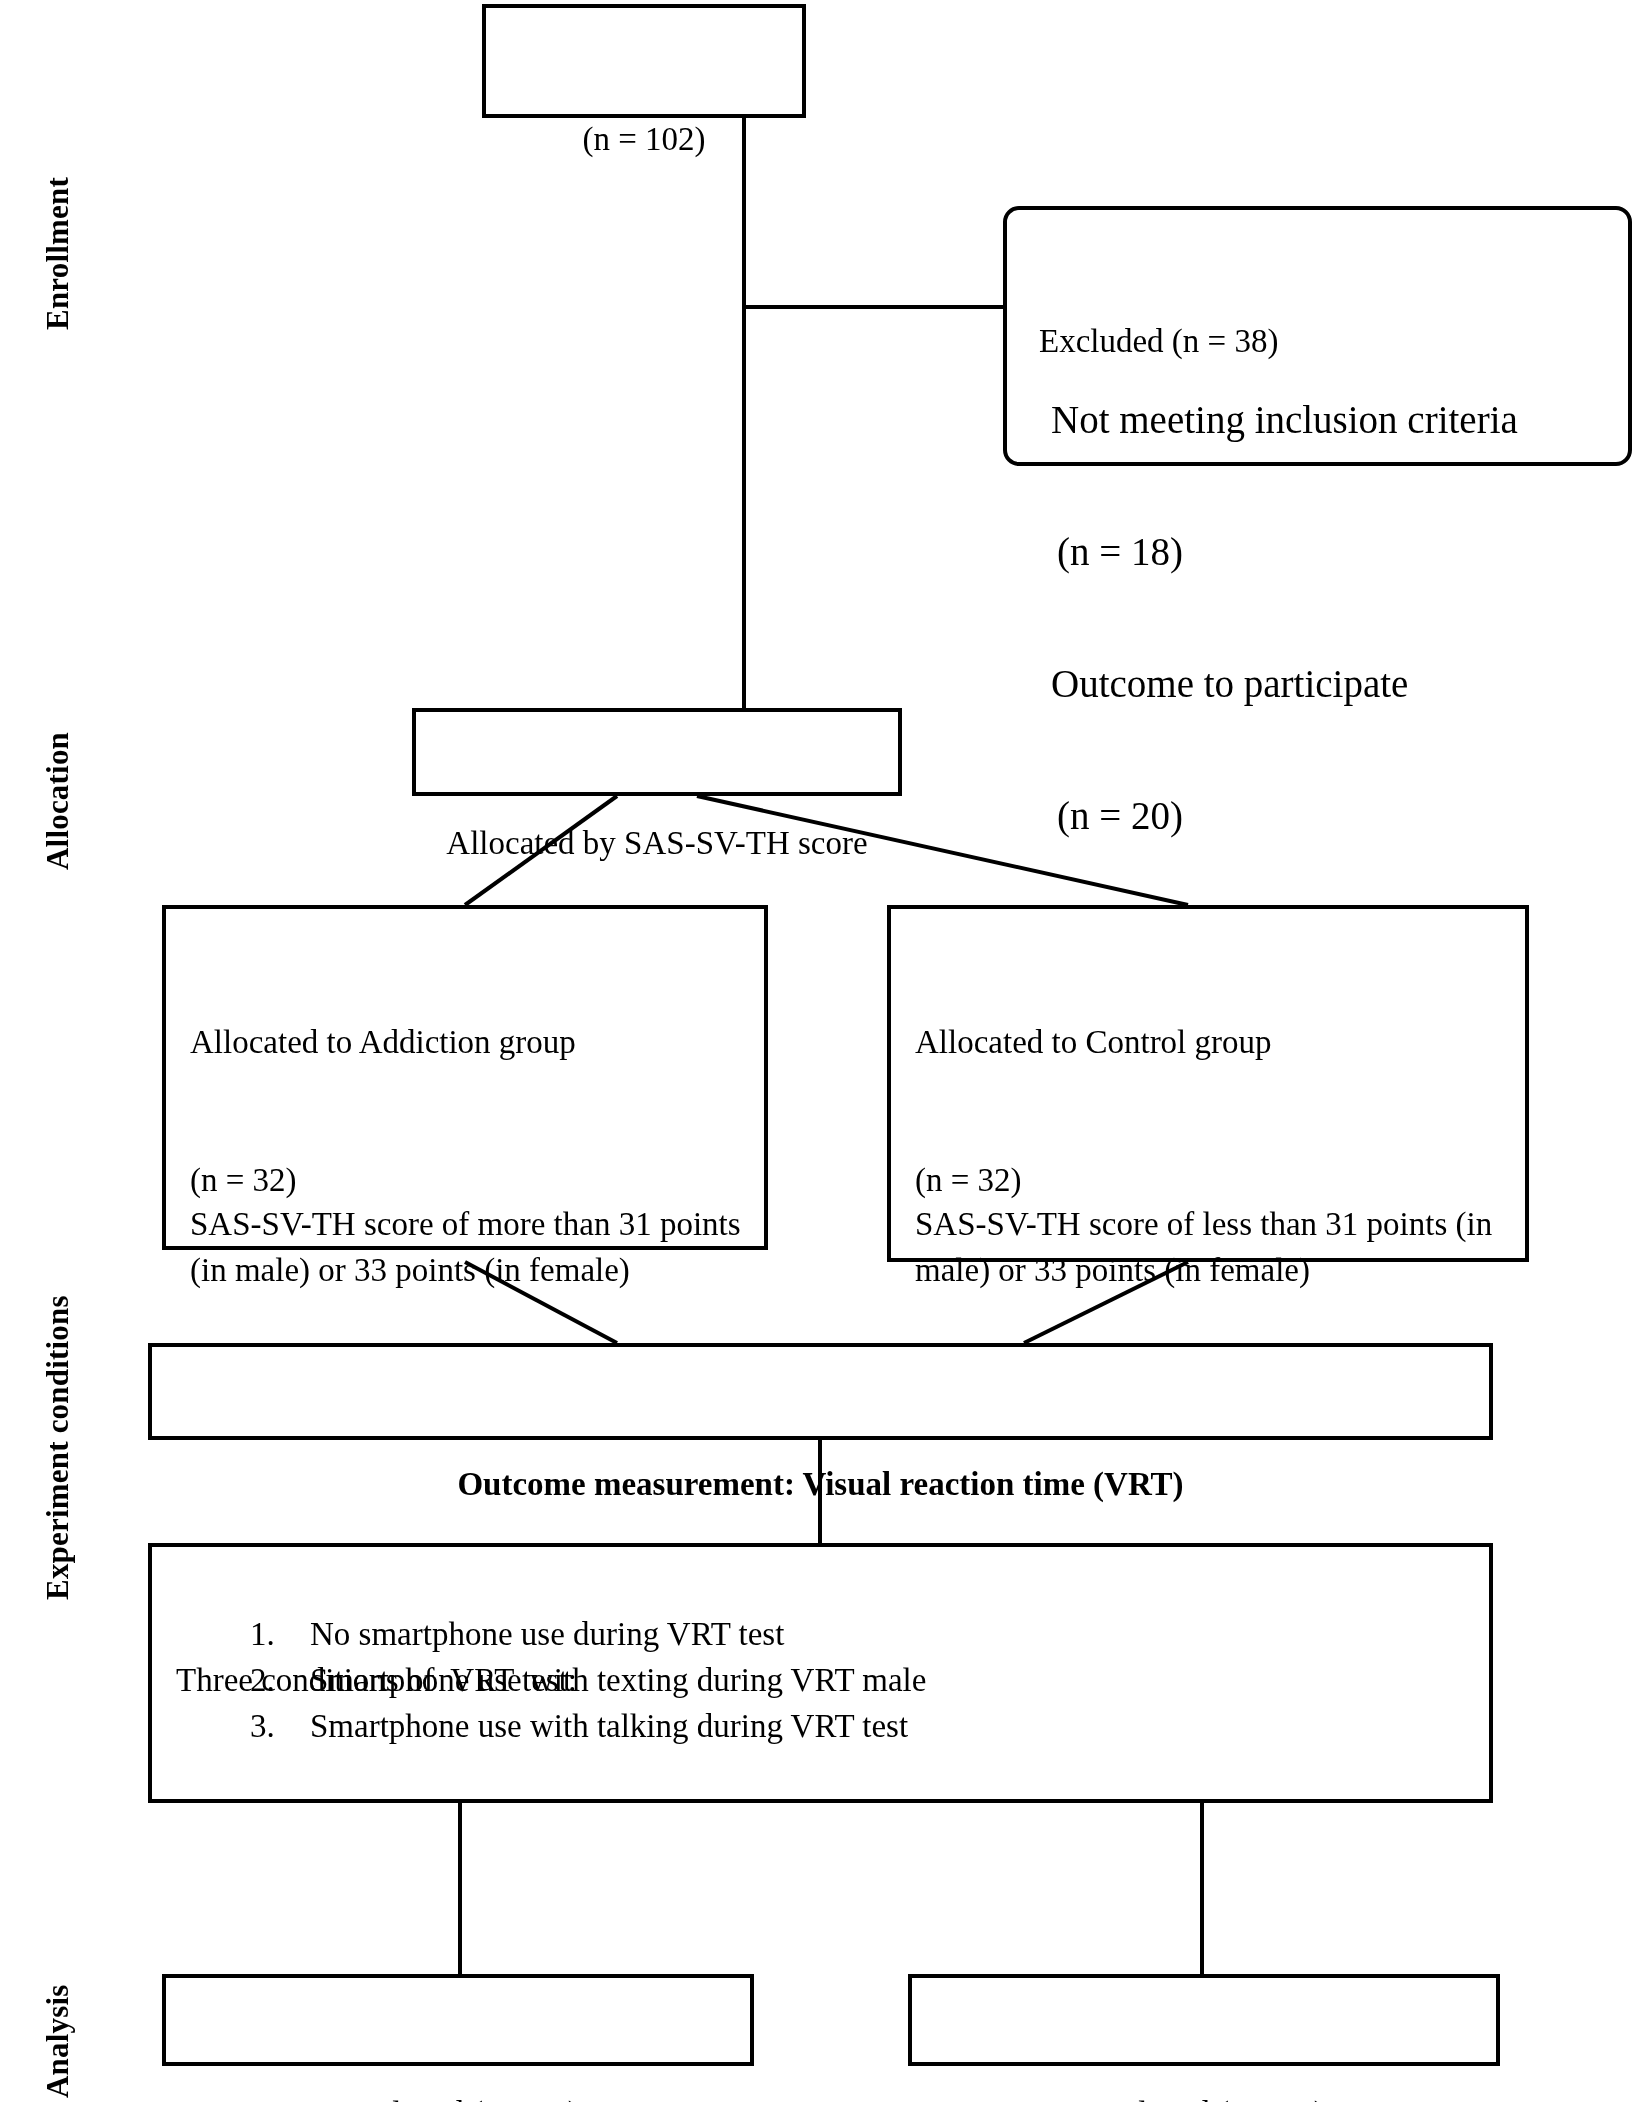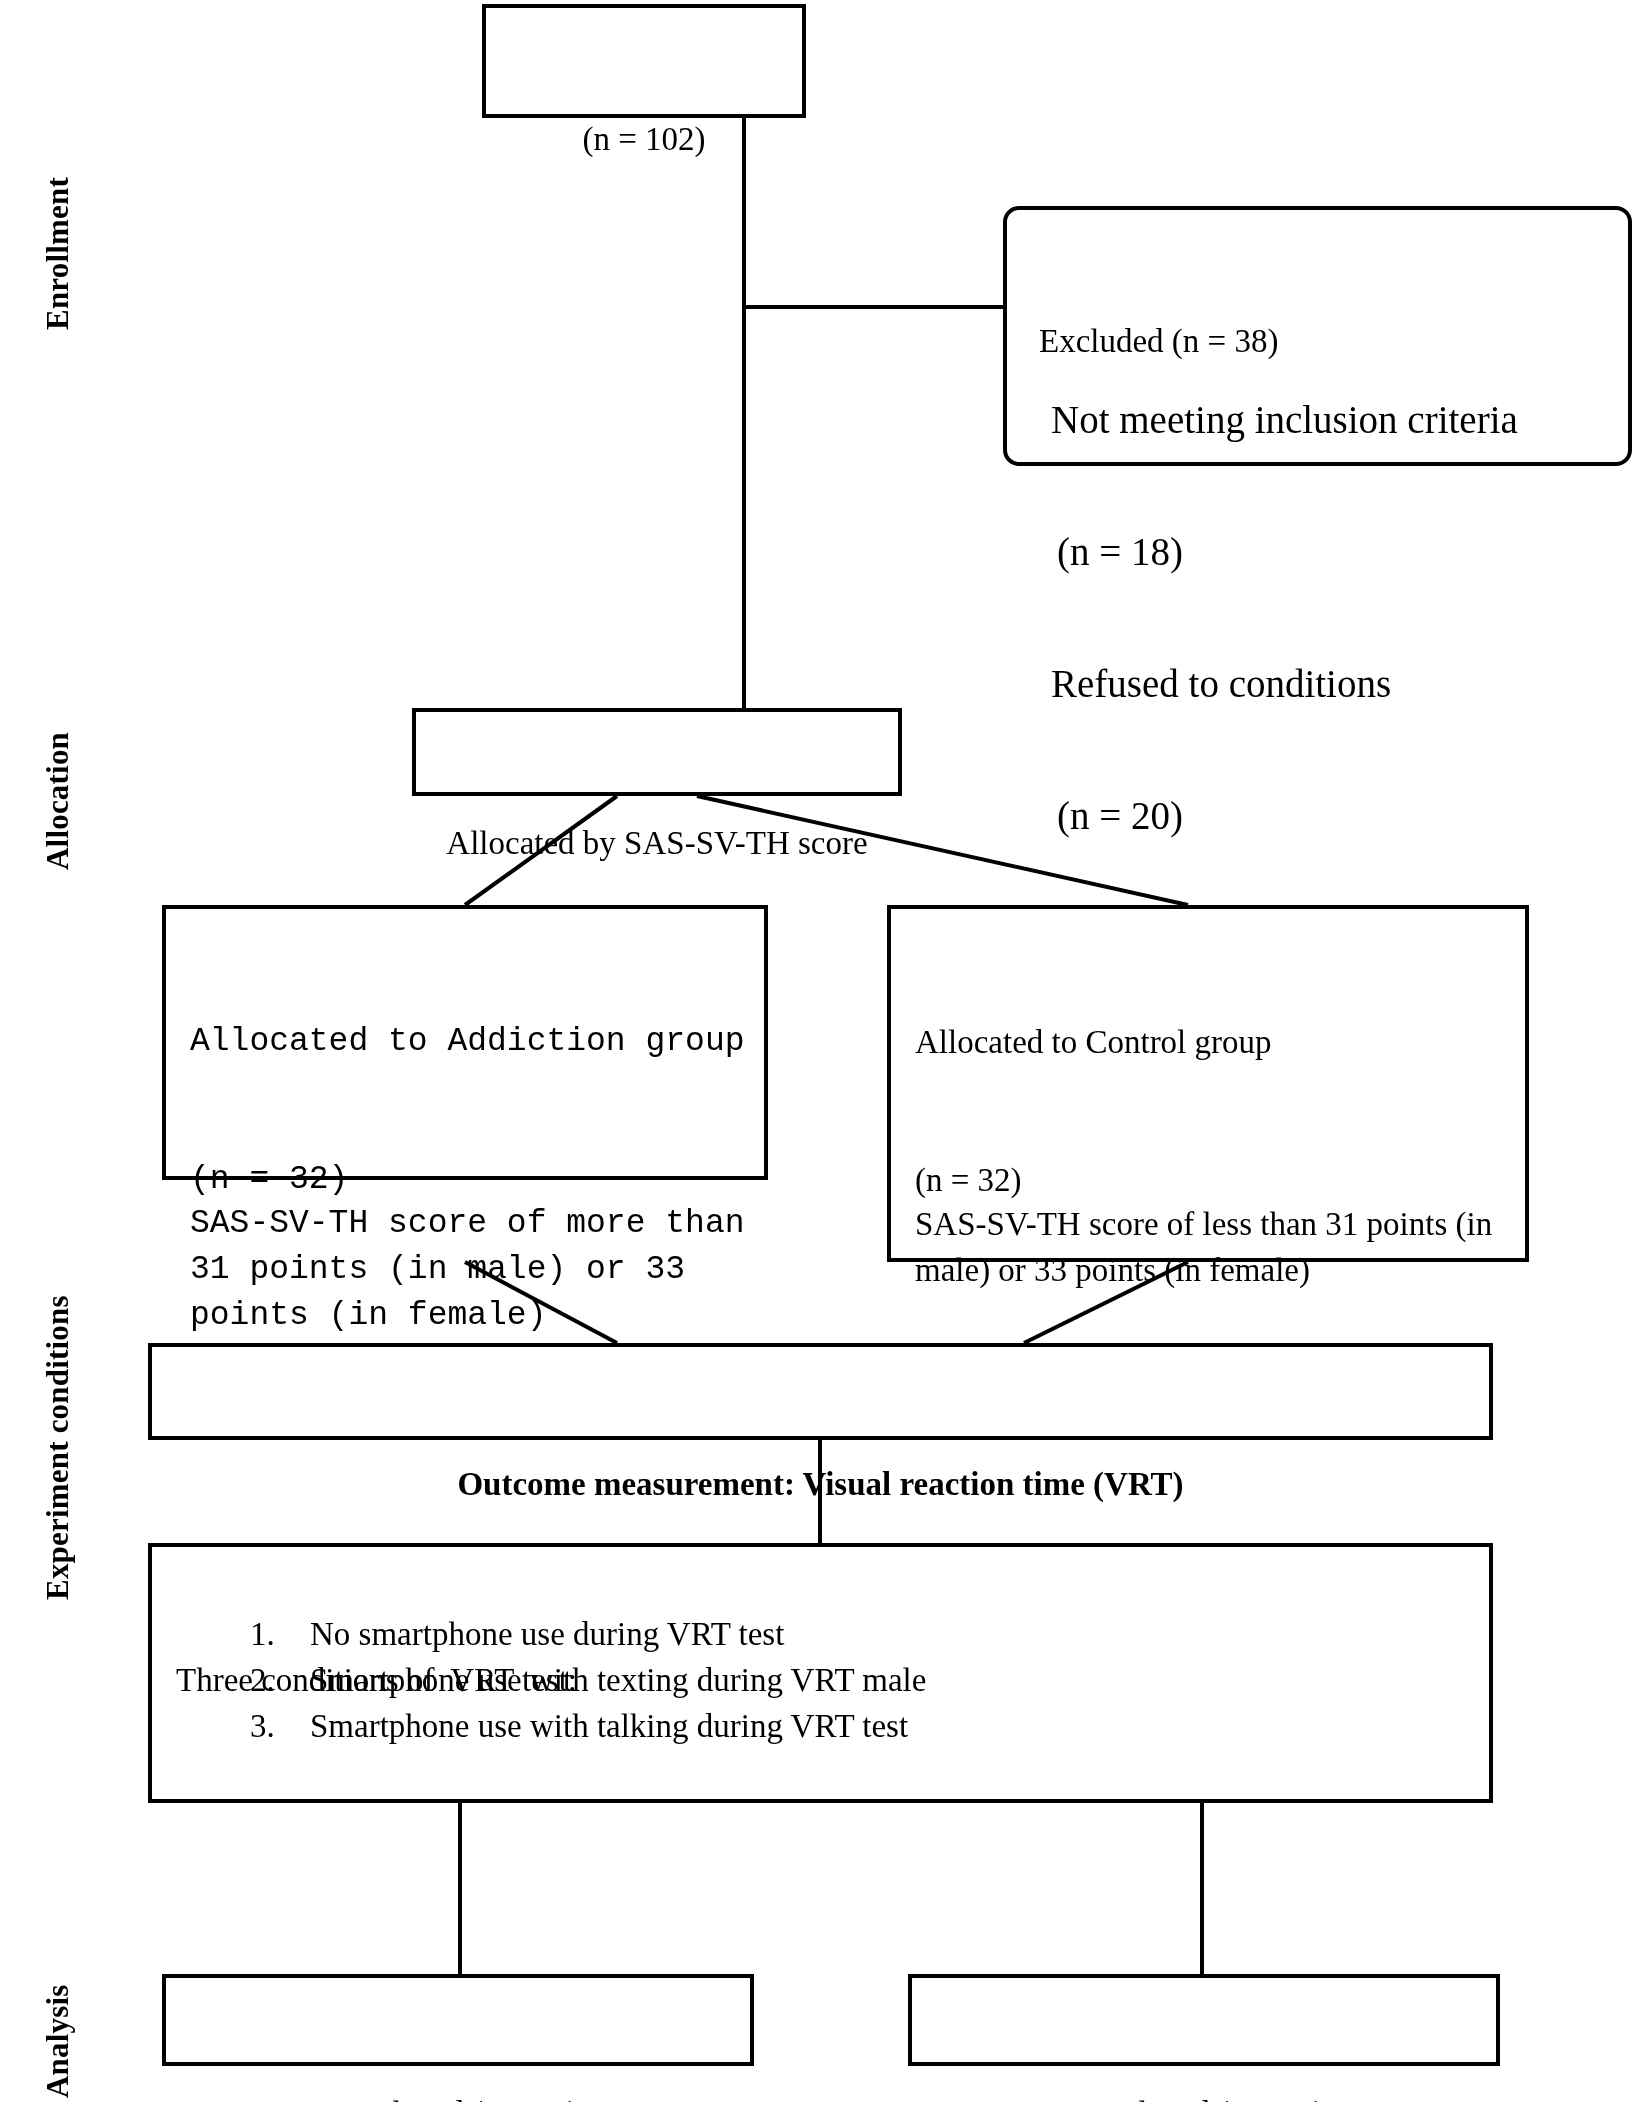--- a/index.html
+++ b/index.html
@@ -64,40 +64,40 @@
 
   <div class="hline" style="left:742px;top:305px;width:263px;"></div>
 
   <div class="box" style="left:1003px;top:206px;width:629px;height:260px;border-radius:16px;">
     <div class="txt lft t33" style="top:16px;left:32px;right:14px;">
       <div>Excluded (n = 38)</div>
     </div>
     <div class="txt lft t31" style="top:100px;left:44px;right:10px;">
       <div>Not meeting inclusion criteria</div>
       <div style="padding-left:6px;">(n = 18)</div>
-      <div>Refused to conditions</div>
+      <div>Outcome to participate</div>
       <div style="padding-left:6px;">(n = 20)</div>
       <div>Other reasons (n = 0)</div>
     </div>
   </div>
 
   <div class="box" style="left:412px;top:708px;width:490px;height:88px;">
     <div class="txt ctr t33" style="top:16px;">
       <div>Allocated by SAS-SV-TH score</div>
     </div>
   </div>
 
   <svg class="diag" style="left:0;top:0;width:1639px;height:2102px;pointer-events:none;">
     <line x1="617" y1="796" x2="465" y2="905" stroke="#000" stroke-width="4"></line>
     <line x1="697" y1="796" x2="1188" y2="905" stroke="#000" stroke-width="4"></line>
     <line x1="465" y1="1262" x2="617" y2="1343" stroke="#000" stroke-width="4"></line>
     <line x1="1188" y1="1262" x2="1024" y2="1343" stroke="#000" stroke-width="4"></line>
   </svg>
 
-  <div class="box" style="left:162px;top:905px;width:606px;height:275px;font-family:Liberation Mono, monospace;">
+  <div class="box" style="left:162px;top:905px;width:606px;height:345px;">
     <div class="txt lft t33" style="top:18px;left:24px;right:16px;">
       <div>Allocated to Addiction group</div>
       <div>(n = 32)</div>
     </div>
     <div class="txt lft t33" style="top:200px;left:24px;right:16px;">
       <div>SAS-SV-TH score of more than 31 points (in male) or 33 points (in female)</div>
     </div>
   </div>
 
   <div class="box" style="left:887px;top:905px;width:642px;height:357px;">

